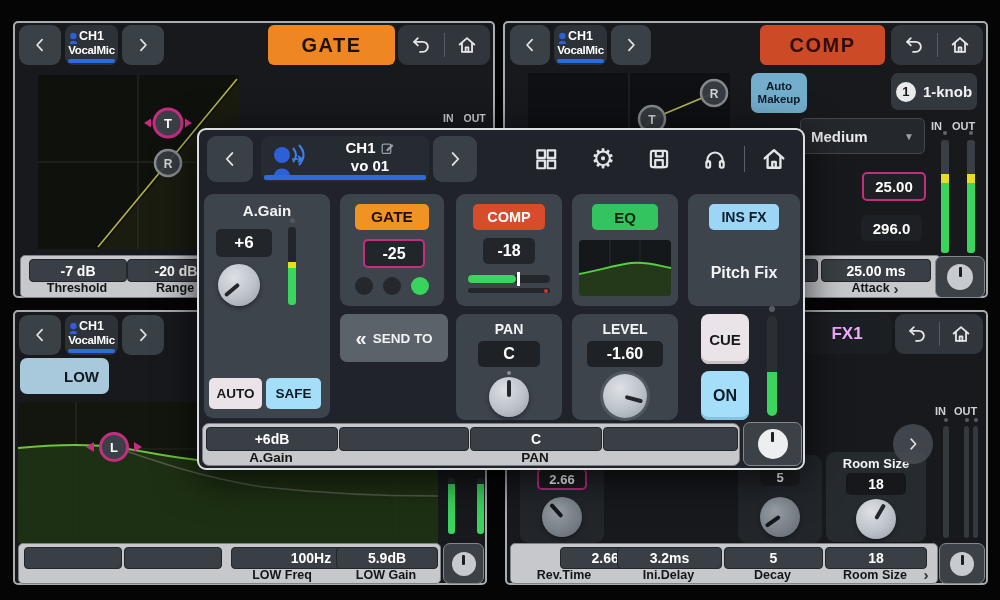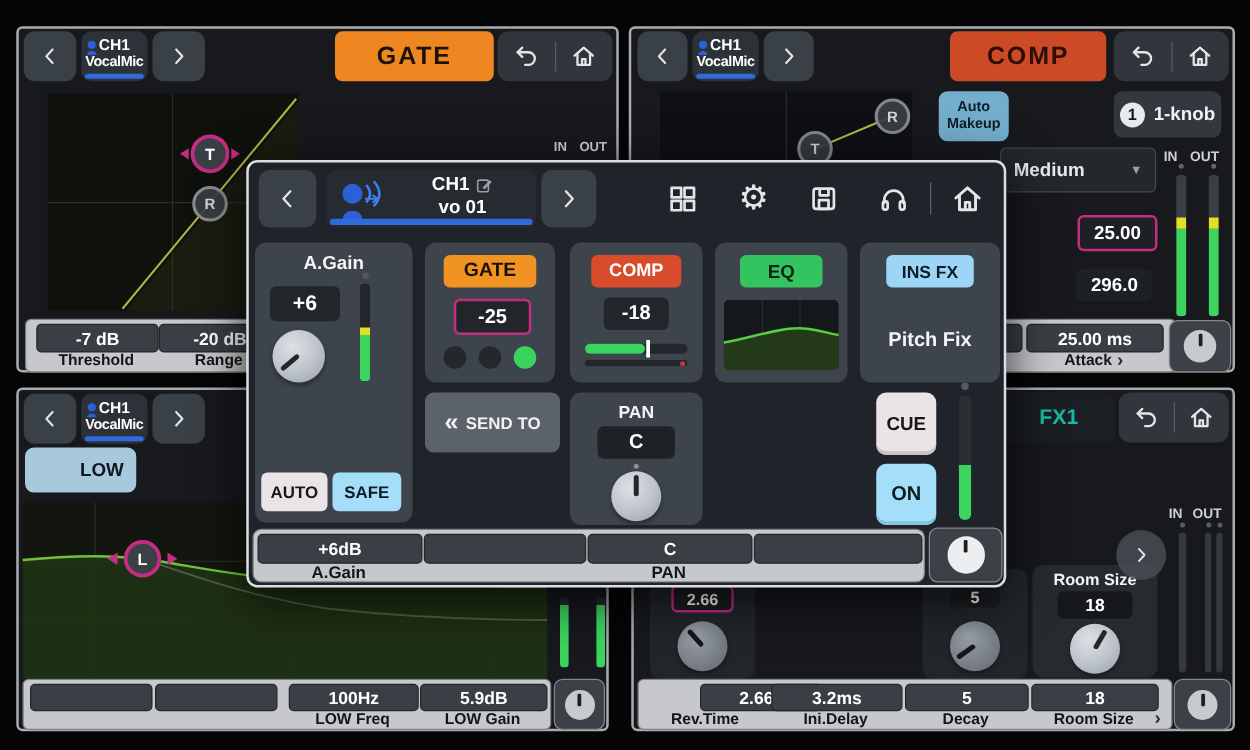--- a/index.html
+++ b/index.html
@@ -241,33 +241,33 @@
     </svg>
     <div class="meter" style="left:433px;top:166px;width:7px;height:56px;">
         <div class="mfill" style="height:50px;background:#3bd45f;"></div>
       </div>
     <div class="meter" style="left:462px;top:166px;width:7px;height:56px;">
         <div class="mfill" style="height:50px;background:#3bd45f;"></div>
       </div>
     <div class="strip" style="left:3px;top:231px;width:421px;height:39px;">
       <div class="scell" style="left:5px;top:3px;width:96px;height:20px;"></div>
       <div class="scell" style="left:105px;top:3px;width:96px;height:20px;"></div>
-      <div class="scell" style="left:212px;top:3px;width:102px;height:20px;">100Hz</div>
+      <div class="scell" style="left:212px;top:3px;width:102px;height:20px;padding-left:28px;">100Hz</div>
       <div class="scell" style="left:317px;top:3px;width:100px;height:20px;">5.9dB</div>
       <div class="slabel" style="left:212px;top:24px;width:102px;height:14px;">LOW Freq</div>
       <div class="slabel" style="left:317px;top:24px;width:100px;height:14px;">LOW Gain</div>
     </div>
     <div class="knobbtn" style="left:428px;top:231px;width:39px;height:39px;">
         <div class="clockface gray" style="width:24px;height:24px;"></div>
       </div>
   </div>
 
   <div class="panel" style="left:505px;top:310px;width:479px;height:271px;">
     <div class="chbtn" style="left:295px;top:2px;width:90px;height:40px;background:#1b1e22;">
-      <div class="fc" style="width:100%;height:100%;color:#14b8a6;font-weight:bold;font-size:17px;">FX1</div>
+      <div class="fc" style="width:100%;height:100%;color:#f0abfc;font-weight:bold;font-size:17px;">FX1</div>
     </div>
     <div class="navbox" style="left:388px;top:2px;width:88px;height:40px;">
       <svg class="ico" width="22" height="22" viewBox="0 0 24 24">
           <path d="M8.5 4.5 L4.5 8.5 L8.5 12.5"></path>
           <path d="M4.5 8.5 H14 a5.5 5.5 0 1 1 0 11 H11"></path>
         </svg>
       <div class="navdiv"></div>
       <svg class="ico" width="22" height="22" viewBox="0 0 24 24">
           <path d="M4 11.5 L12 4.5 L20 11.5"></path>
           <path d="M6.5 10 V19.5 H17.5 V10"></path>
@@ -451,20 +451,27 @@
 
     <div class="block" style="left:257px;top:184px;width:106px;height:106px;">
       <div class="btitle" style="top:7px;font-size:14px;">PAN</div>
       <div class="valbox" style="left:22px;top:27px;width:62px;height:26px;font-size:16px;background:#1e2226;">C</div>
       <div class="mdot" style="left:51px;top:57px;width:4px;height:4px;background:#8a9096;"></div>
       <div class="knob" style="left:33px;top:63px;width:40px;height:40px;">
           <div class="ptr" style="transform:rotate(0deg);"></div>
         </div>
     </div>
 
+    <div class="block" style="left:373px;top:184px;width:106px;height:106px;">
+      <div class="btitle" style="top:7px;font-size:14px;">LEVEL</div>
+      <div class="valbox" style="left:15px;top:27px;width:76px;height:26px;font-size:16px;background:#1e2226;">-1.60</div>
+      <div class="knob" style="left:31px;top:60px;width:44px;height:44px;box-shadow:0 0 0 3px #50575e;">
+          <div class="ptr" style="transform:rotate(105deg);"></div>
+        </div>
+    </div>
 
     <div class="btag" style="left:502px;top:184px;width:48px;height:50px;background:#eae3e7;color:#17181a;font-size:15px;border-radius:8px;box-shadow:inset 0 -3px 0 #c9c2c6;">CUE</div>
     <div class="btag" style="left:502px;top:241px;width:48px;height:49px;background:#a5def8;color:#0d1a24;font-size:16px;border-radius:8px;box-shadow:inset 0 -3px 0 #84c4e2;">ON</div>
     <div class="mdot" style="left:570px;top:176px;width:6px;height:6px;background:#555b61;"></div>
     <div class="meter" style="left:568px;top:186px;width:10px;height:100px;background:#2b2f34;border-radius:5px;">
       <div class="mfill" style="height:44px;background:#3bd45f;"></div>
     </div>
 
     <div class="strip" style="left:3px;top:293px;width:536px;height:41px;border-radius:7px;">
       <div class="scell" style="left:3px;top:3px;width:130px;height:22px;">+6dB</div>

